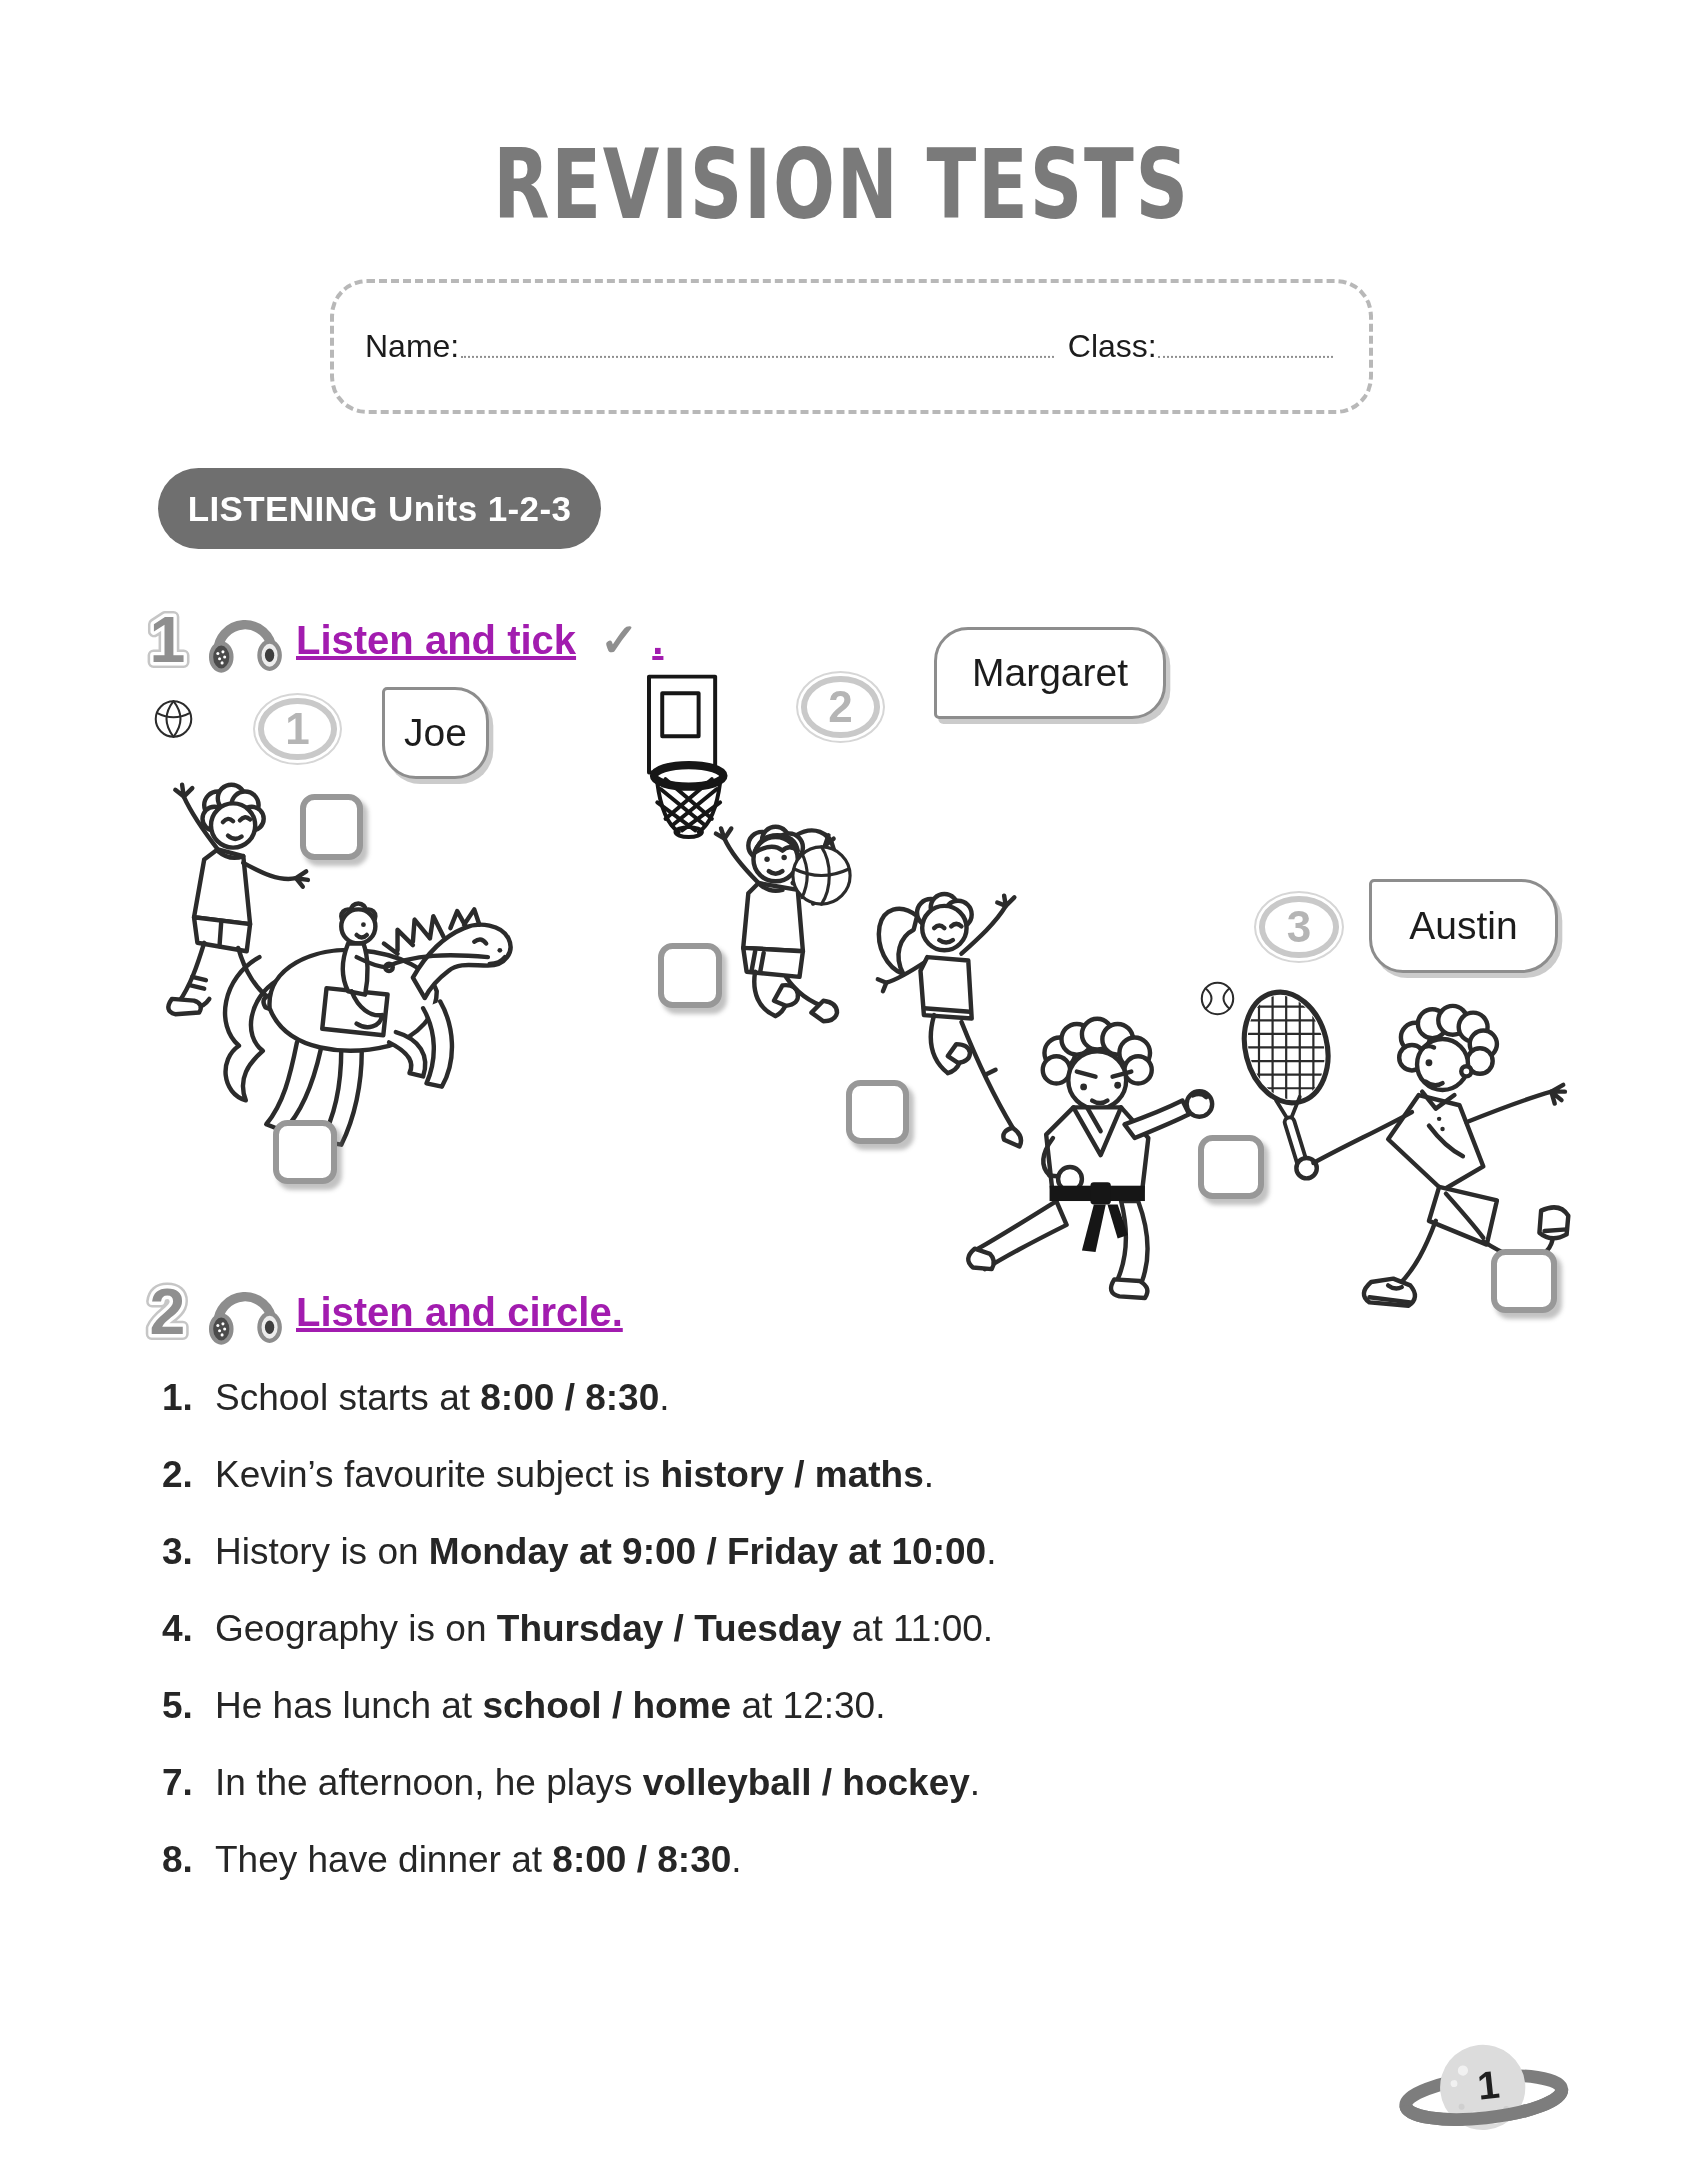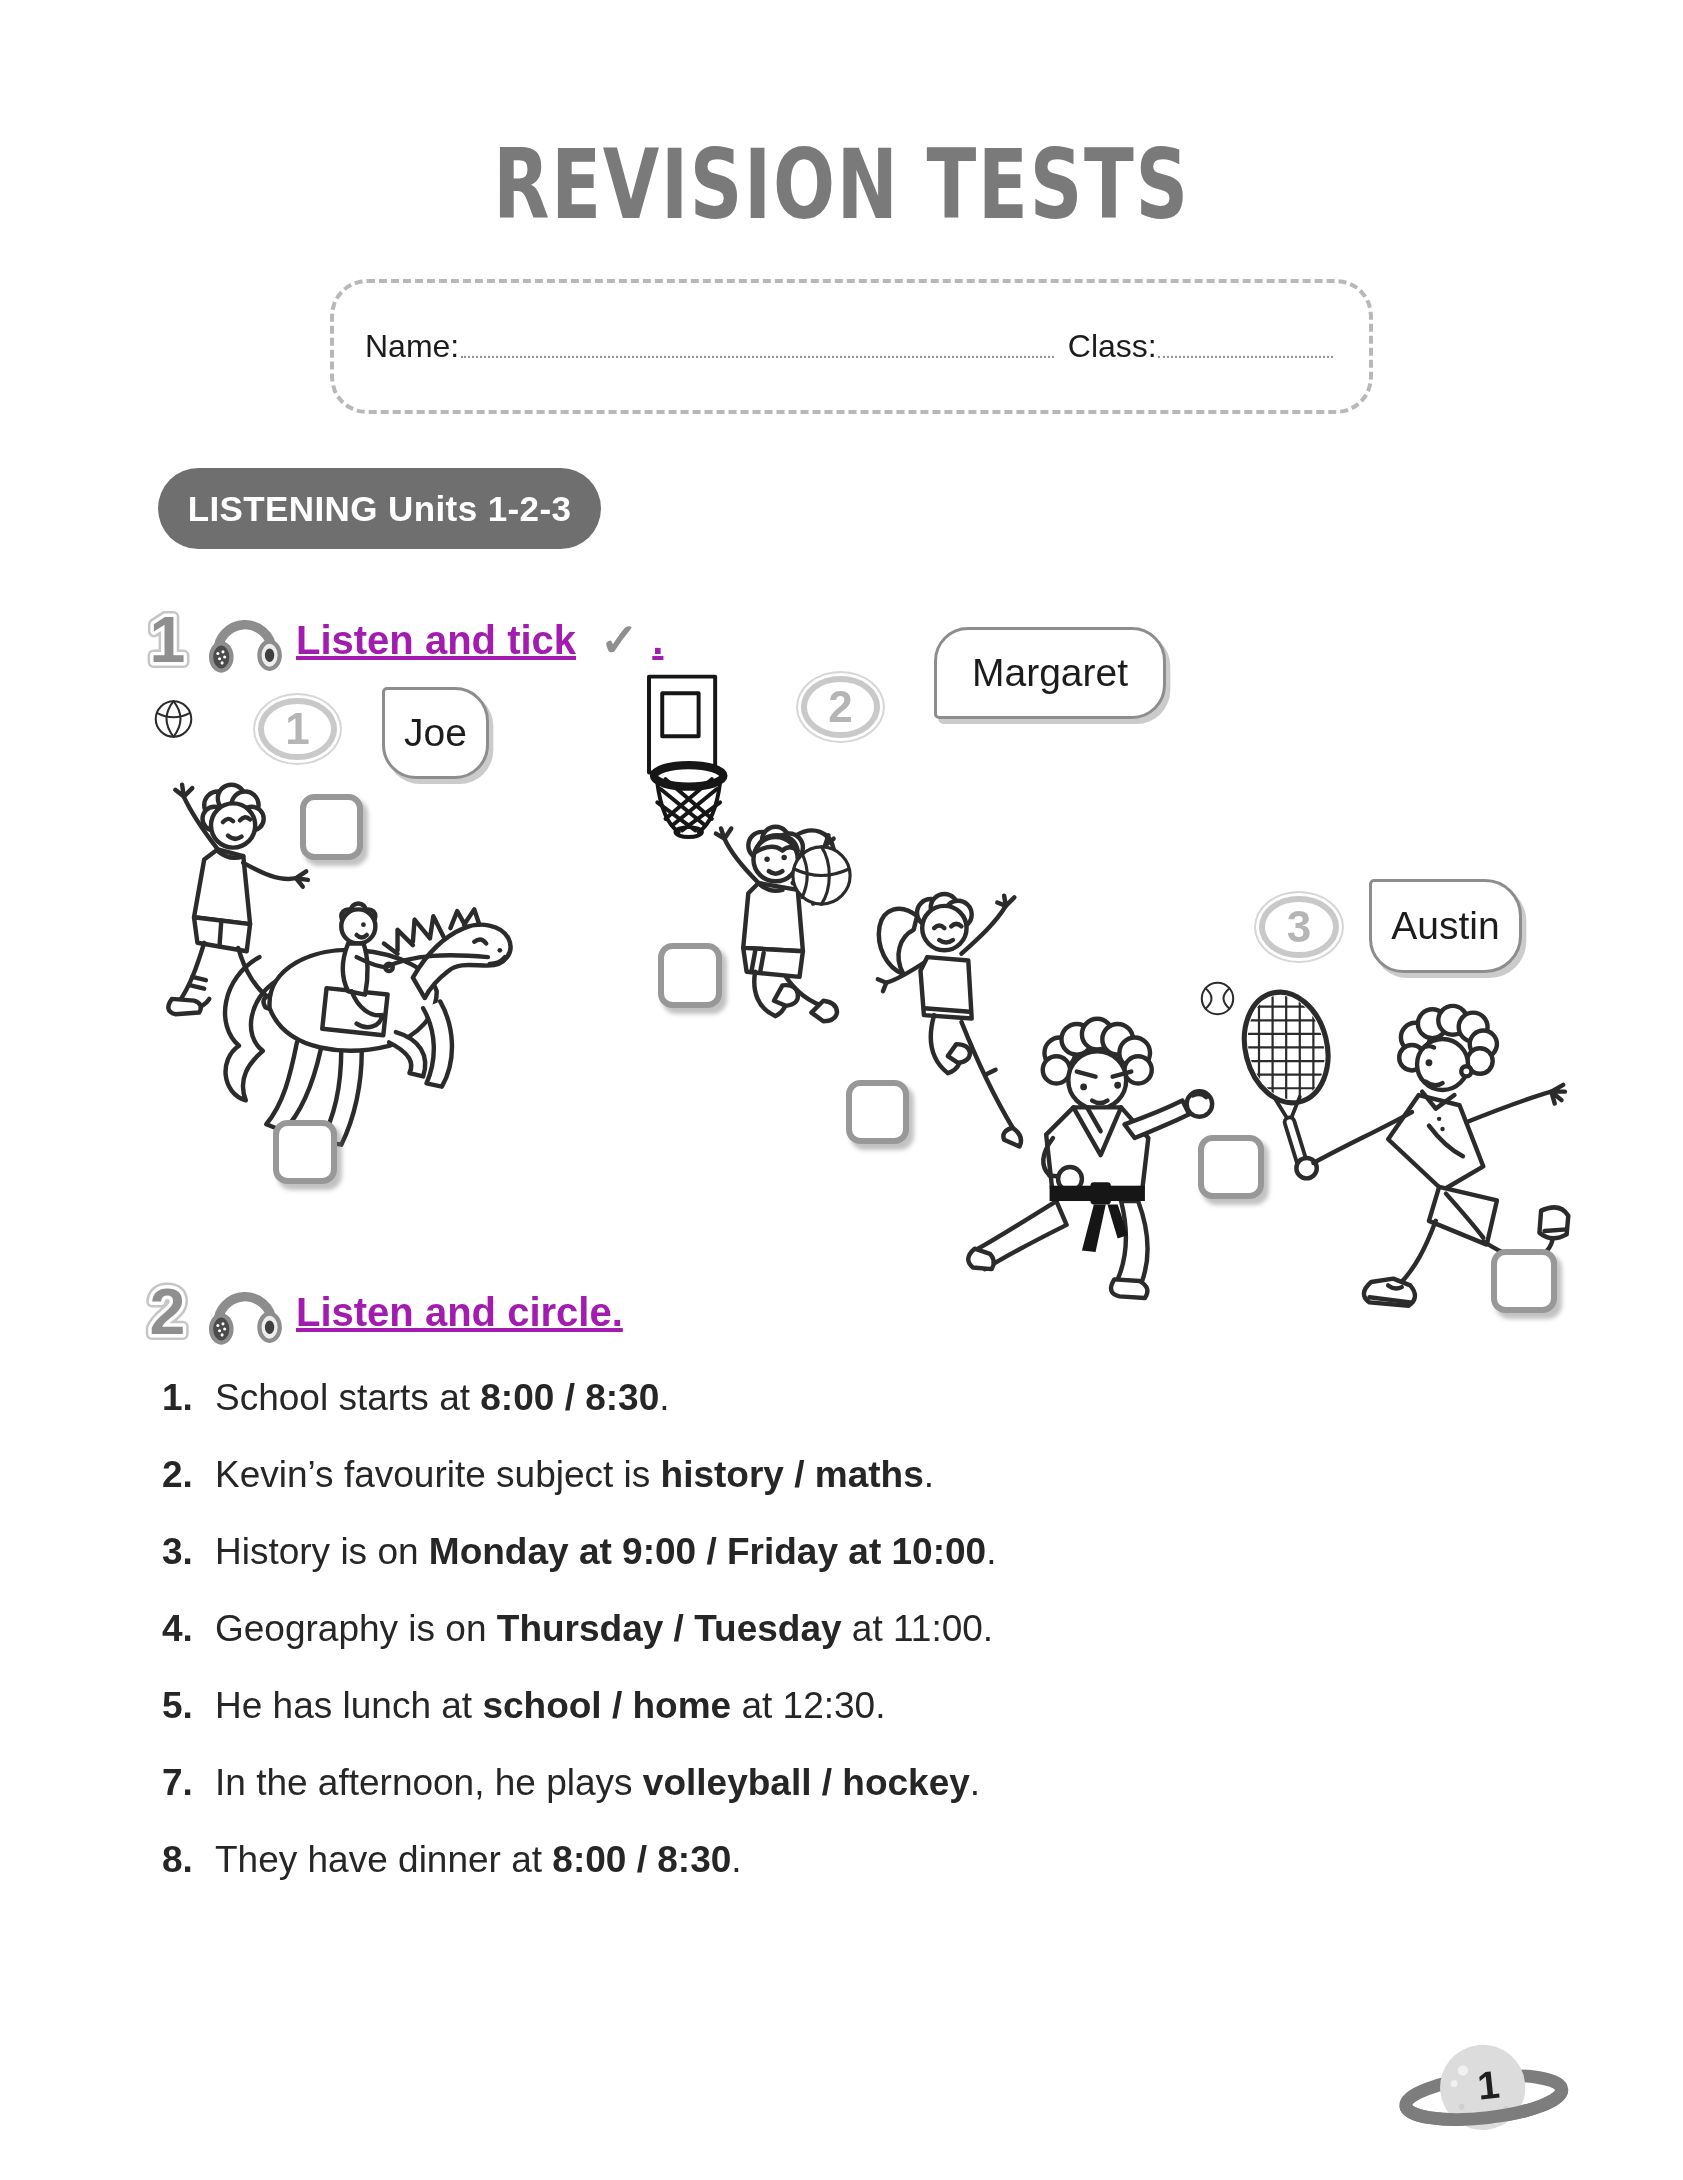--- a/index.html
+++ b/index.html
@@ -252,21 +252,21 @@
       </g>
     </svg>
   </div>
 
   <div class="checkbox" style="left:658px;top:943px;width:64px;height:65px;"></div>
   <div class="checkbox" style="left:846px;top:1080px;width:63px;height:64px;"></div>
 
   <div class="num-badge" style="left:1254px;top:891px;width:90px;height:72px;">
     <div class="inner">3</div>
   </div>
-  <div class="name-tag tag-austin" style="left:1369px;top:879px;width:153px;height:94px;">Austin</div>
+  <div class="name-tag tag-austin" style="left:1369px;top:879px;width:189px;height:94px;">Austin</div>
 
   <div class="fig" style="left:961px;top:995px;">
     <svg width="281" height="315" viewBox="0 0 165 185">
       <g stroke="#2b2b2b" stroke-width="2.6" fill="none" stroke-linecap="round" stroke-linejoin="round">
         <circle cx="58" cy="34" r="9" fill="#fff"></circle>
           <circle cx="68" cy="26" r="9" fill="#fff"></circle>
         <circle cx="80" cy="23" r="9" fill="#fff"></circle>
           <circle cx="92" cy="26" r="9" fill="#fff"></circle>
         <circle cx="102" cy="34" r="9" fill="#fff"></circle>
           <circle cx="104" cy="44" r="8" fill="#fff"></circle>

